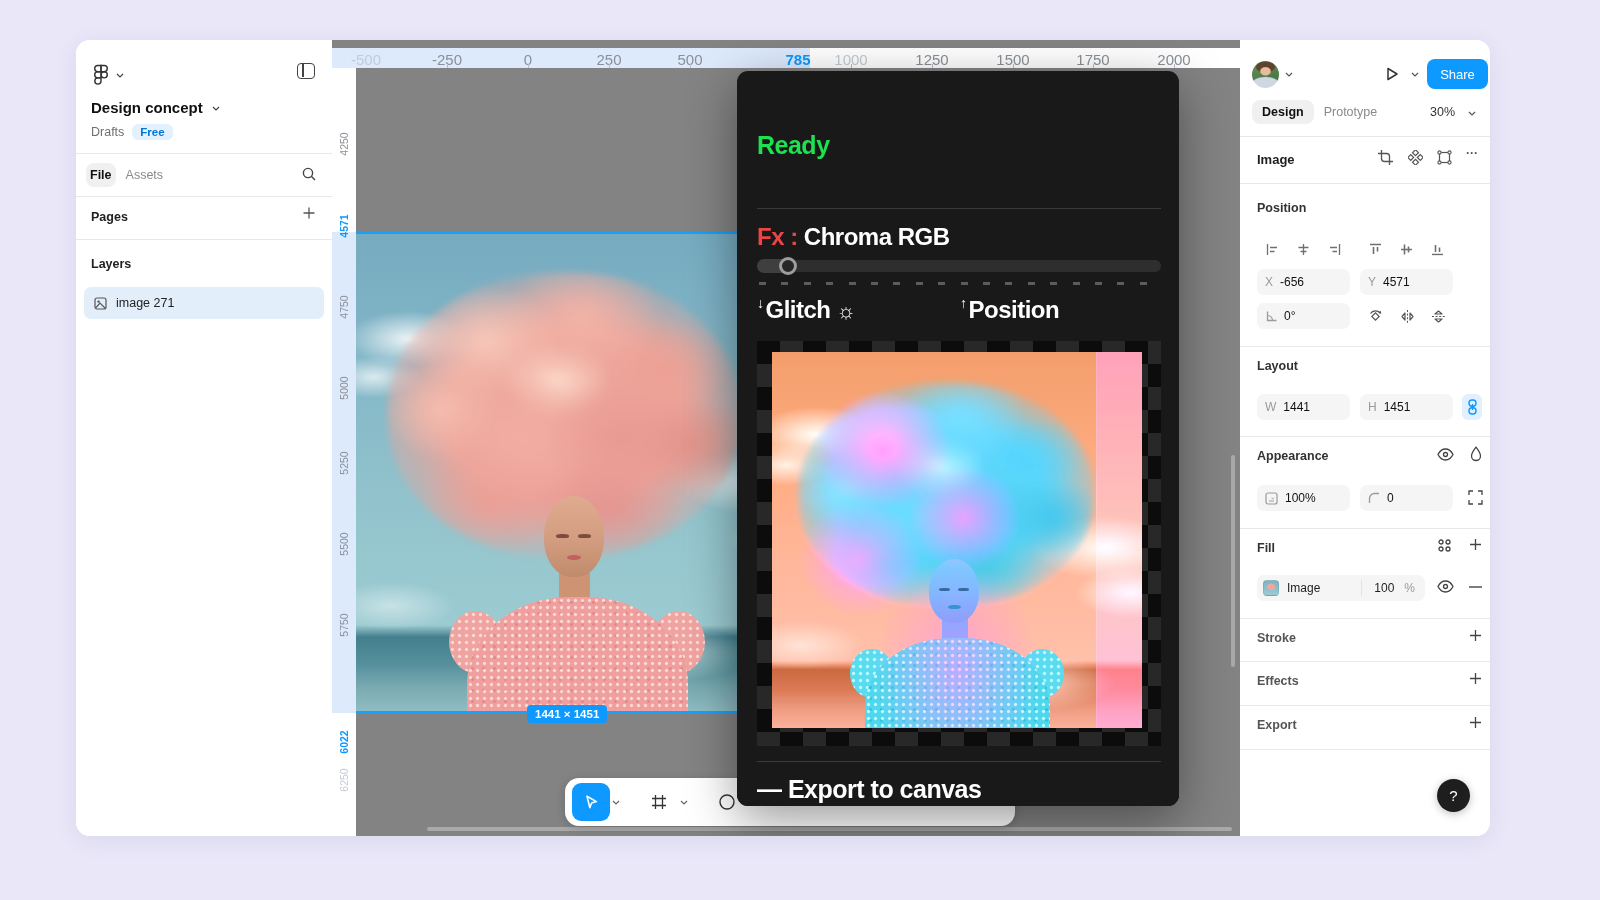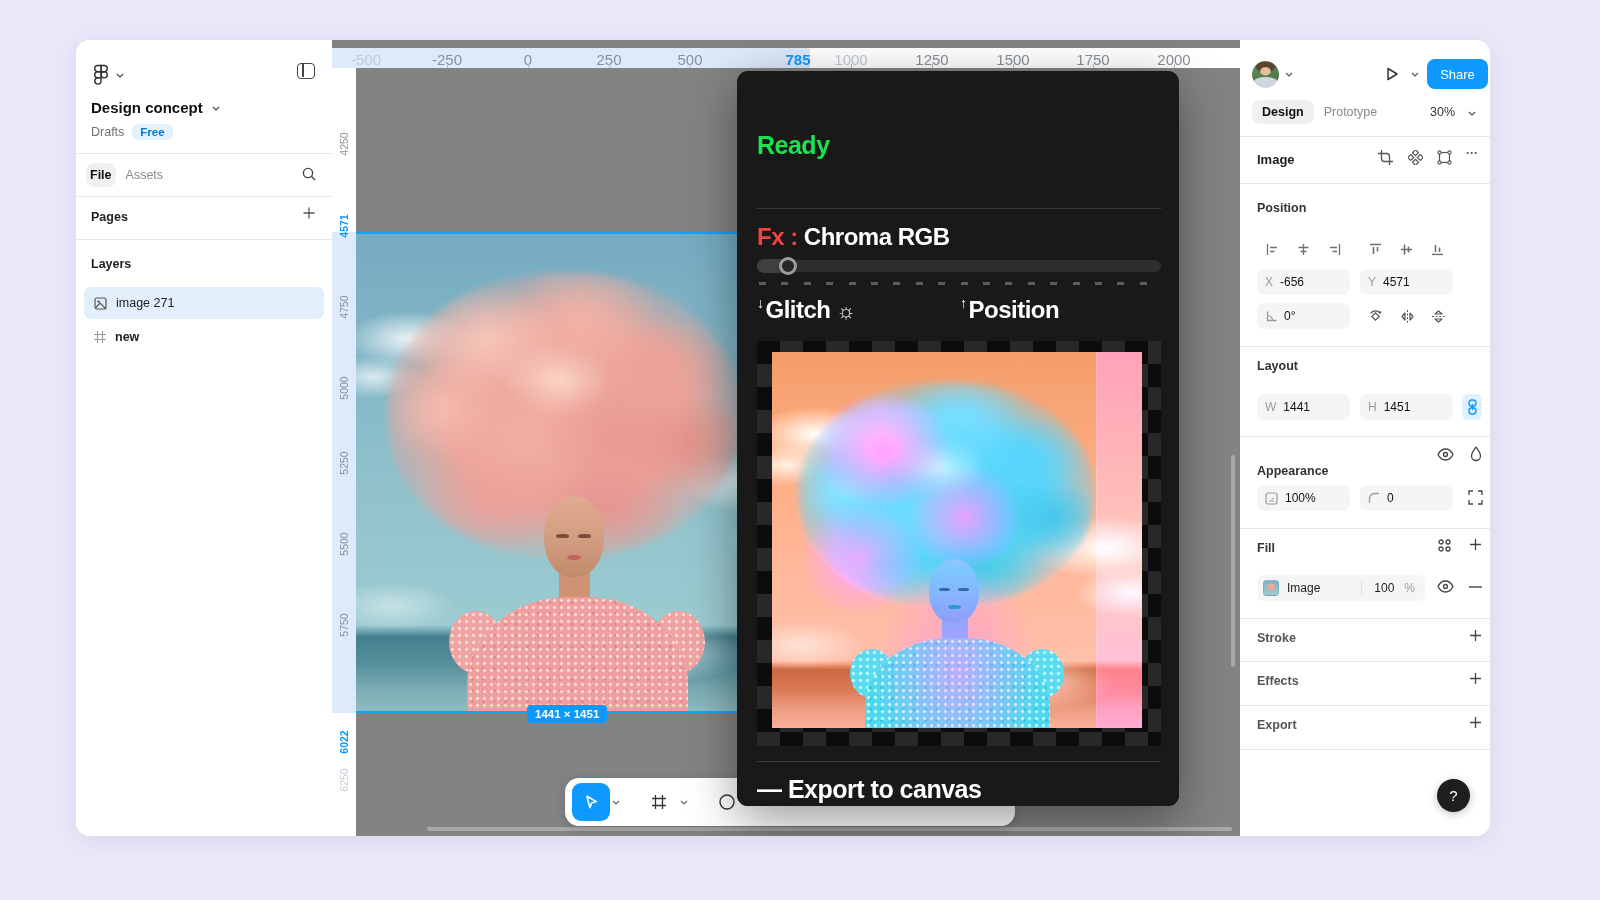--- a/index.html
+++ b/index.html
@@ -302,26 +302,20 @@
     <div class="lp-div" style="top:199px"></div>
     <div class="lp-layers">Layers</div>
     <div class="layer-row sel" style="top:247px">
       <svg width="13" height="13" viewBox="0 0 13 13">
           <rect x="1" y="1" width="11" height="11" rx="2" fill="none" stroke="#555" stroke-width="1.2"></rect>
           <circle cx="4.6" cy="4.6" r="1.2" fill="#555"></circle>
           <path d="M2 10.5 6 6l5 5" fill="none" stroke="#555" stroke-width="1.2"></path>
         </svg>
       <span>image 271</span>
     </div>
-    <div class="layer-row frame-row" style="top:281px">
-      <svg width="12" height="12" viewBox="0 0 12 12">
-          <path d="M3.5 0v12M8.5 0v12M0 3.5h12M0 8.5h12" stroke="#9a9a9a" stroke-width="1.2"></path>
-        </svg>
-      <span>new</span>
-    </div>
   </div>
 
   <div class="plugin">
     <div class="pg-body">
       <div class="pg-ready" style="color:#1de24f">Ready</div>
       <div class="pg-div" style="top:95px"></div>
       <div class="pg-fx">
         <span class="pre">Fx :</span>
         <span>Chroma RGB</span>
       </div>
@@ -478,21 +472,21 @@
       <svg width="11" height="16" viewBox="0 0 11 16">
           <g fill="none" stroke="#0d99ff" stroke-width="1.4">
             <rect x="2" y="1" width="7" height="6.2" rx="3"></rect>
             <rect x="2" y="8.8" width="7" height="6.2" rx="3"></rect>
             <path d="M5.5 5v6"></path>
           </g>
         </svg>
     </div>
     <div class="rp-div" style="top:396px"></div>
 
-    <div class="rp-row-label" style="top:424px">Appearance</div>
+    <div class="rp-row-label" style="top:409px">Appearance</div>
     <svg class="rp-icon" style="left:197px;top:408px" width="17" height="13" viewBox="0 0 17 13">
         <path d="M1 6.5C3 2.5 5.6 1 8.5 1s5.5 1.5 7.5 5.5c-2 4-4.6 5.5-7.5 5.5S3 10.5 1 6.5z" fill="none" stroke="#444" stroke-width="1.3"></path>
         <circle cx="8.5" cy="6.5" r="2" fill="none" stroke="#444" stroke-width="1.3"></circle>
       </svg>
     <svg class="rp-icon" style="left:230px;top:406px" width="12" height="16" viewBox="0 0 12 16">
         <path d="M6 1.2C6 1.2 1.5 7 1.5 10a4.5 4.5 0 0 0 9 0C10.5 7 6 1.2 6 1.2z" fill="none" stroke="#444" stroke-width="1.3"></path>
       </svg>
     <div class="field" style="left:17px;top:445px;width:93px">
       <svg width="13" height="13" viewBox="0 0 13 13">
           <rect x="1" y="1" width="11" height="11" rx="2" fill="none" stroke="#9a9a9a" stroke-width="1.2"></rect>

